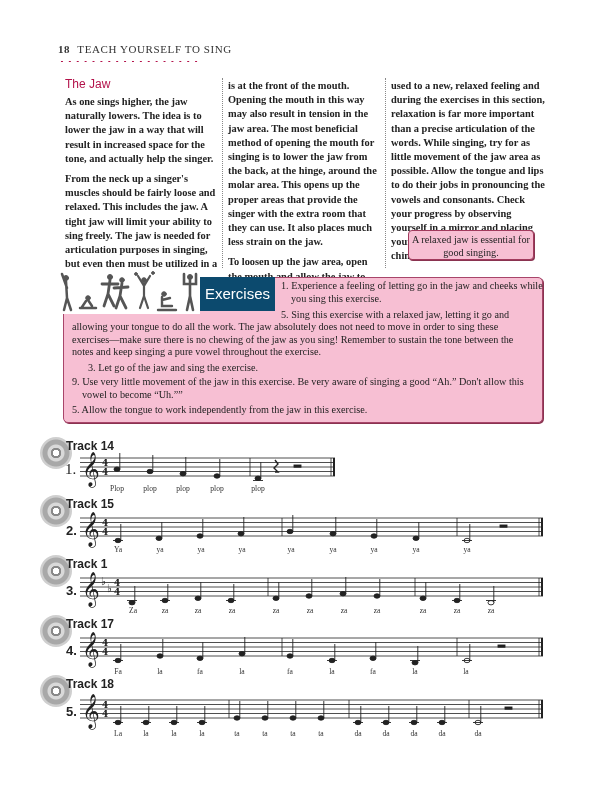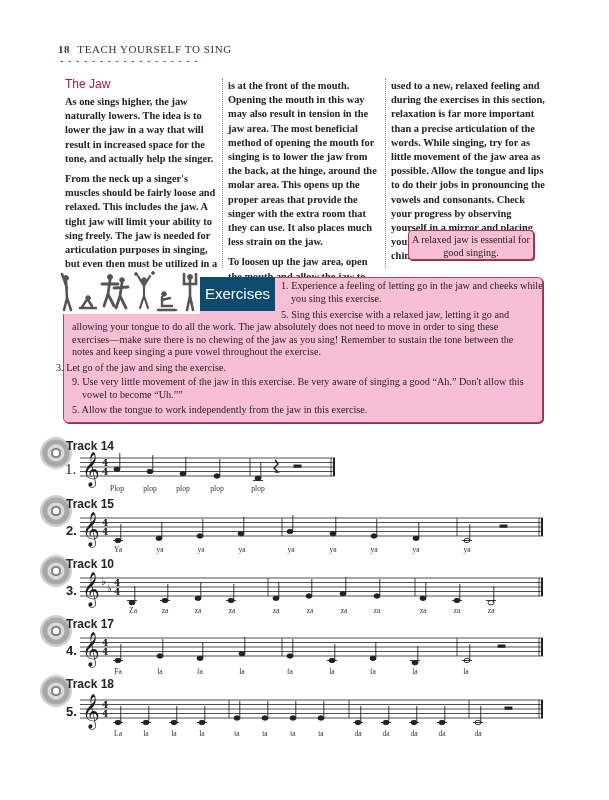--- a/index.html
+++ b/index.html
@@ -24,21 +24,21 @@
              font-size:10.2px; line-height:12.5px; text-align:center; padding-top:3px; box-sizing:border-box; }
   .exbox { left:63px; top:277px; width:480px; height:146px; background:#f7bfd3;
            border:1px solid #a8456a; border-radius:5px; box-shadow:1px 1px 0 #8a3350; box-sizing:border-box; }
   .ex-cover { left:55px; top:270px; width:145px; height:44px; background:#fff; }
   .ex-tab { left:200px; top:277px; width:75px; height:34px; background:#0c4a6e; color:#fff;
             font-family:"Liberation Sans", "DejaVu Sans", sans-serif; font-size:15px; line-height:34px; text-align:center; }
   .ex-text { font-size:10.2px; line-height:12.6px; color:#222; }
   .ex1 { left:281px; top:280px; width:255px; }
   .ex2a { left:281px; top:309px; width:255px; }
   .ex2b { left:72px; top:321px; width:464px; }
-  .ex3 { left:56px; top:362px; width:464px; }
+  .ex3 { left:88px; top:362px; width:464px; }
   .ex4 { left:72px; top:376px; width:464px; }
   .ex5 { left:72px; top:404px; width:464px; }
   .ind { padding-left:10px; text-indent:-10px; }
   .figs { left:58px; top:270px; width:140px; height:44px; }
   .cd { width:32px; height:32px; border-radius:50%;
         background:radial-gradient(circle, #fff 0 3px, #888 3.5px 5px, #d9d9d9 5.5px 8px, #a8a8a8 9px 13px, #cfcfcf 14px 16px); }
   .track { font-family:"Liberation Sans", "DejaVu Sans", sans-serif; font-size:12px; font-weight:bold; color:#222; }
   .exnum { font-family:"Liberation Sans", "DejaVu Sans", sans-serif; font-size:13px; font-weight:bold; color:#222; }
   .lyric { font-size:7.6px; color:#333; transform:translateX(-50%); white-space:nowrap; }
 </style>
@@ -198,21 +198,21 @@
 <div class="abs lyric" style="left:160px; top:545px;">ya</div>
 <div class="abs lyric" style="left:201px; top:545px;">ya</div>
 <div class="abs lyric" style="left:242px; top:545px;">ya</div>
 <div class="abs lyric" style="left:291px; top:545px;">ya</div>
 <div class="abs lyric" style="left:333px; top:545px;">ya</div>
 <div class="abs lyric" style="left:374px; top:545px;">ya</div>
 <div class="abs lyric" style="left:416px; top:545px;">ya</div>
 <div class="abs lyric" style="left:467px; top:545px;">ya</div>
 
 <div class="abs cd" style="left:40px; top:555px;"></div>
-<div class="abs track" style="left:66px; top:557px;">Track 10</div>
+<div class="abs track" style="left:66px; top:557px;">Track 1</div>
 <div class="abs exnum" style="left:66px; top:583px;">3.</div>
 <svg class="abs" style="left:80px; top:570px;" width="470" height="42" viewBox="0 0 470 42">
   <g stroke="#222" stroke-width="0.8">
     <line x1="0" y1="8" x2="463" y2="8"></line>
       <line x1="0" y1="12.5" x2="463" y2="12.5"></line>
       <line x1="0" y1="17" x2="463" y2="17"></line>
       <line x1="0" y1="21.5" x2="463" y2="21.5"></line>
       <line x1="0" y1="26" x2="463" y2="26"></line>
     <line x1="188" y1="8" x2="188" y2="26"></line>
       <line x1="335" y1="8" x2="335" y2="26"></line>

